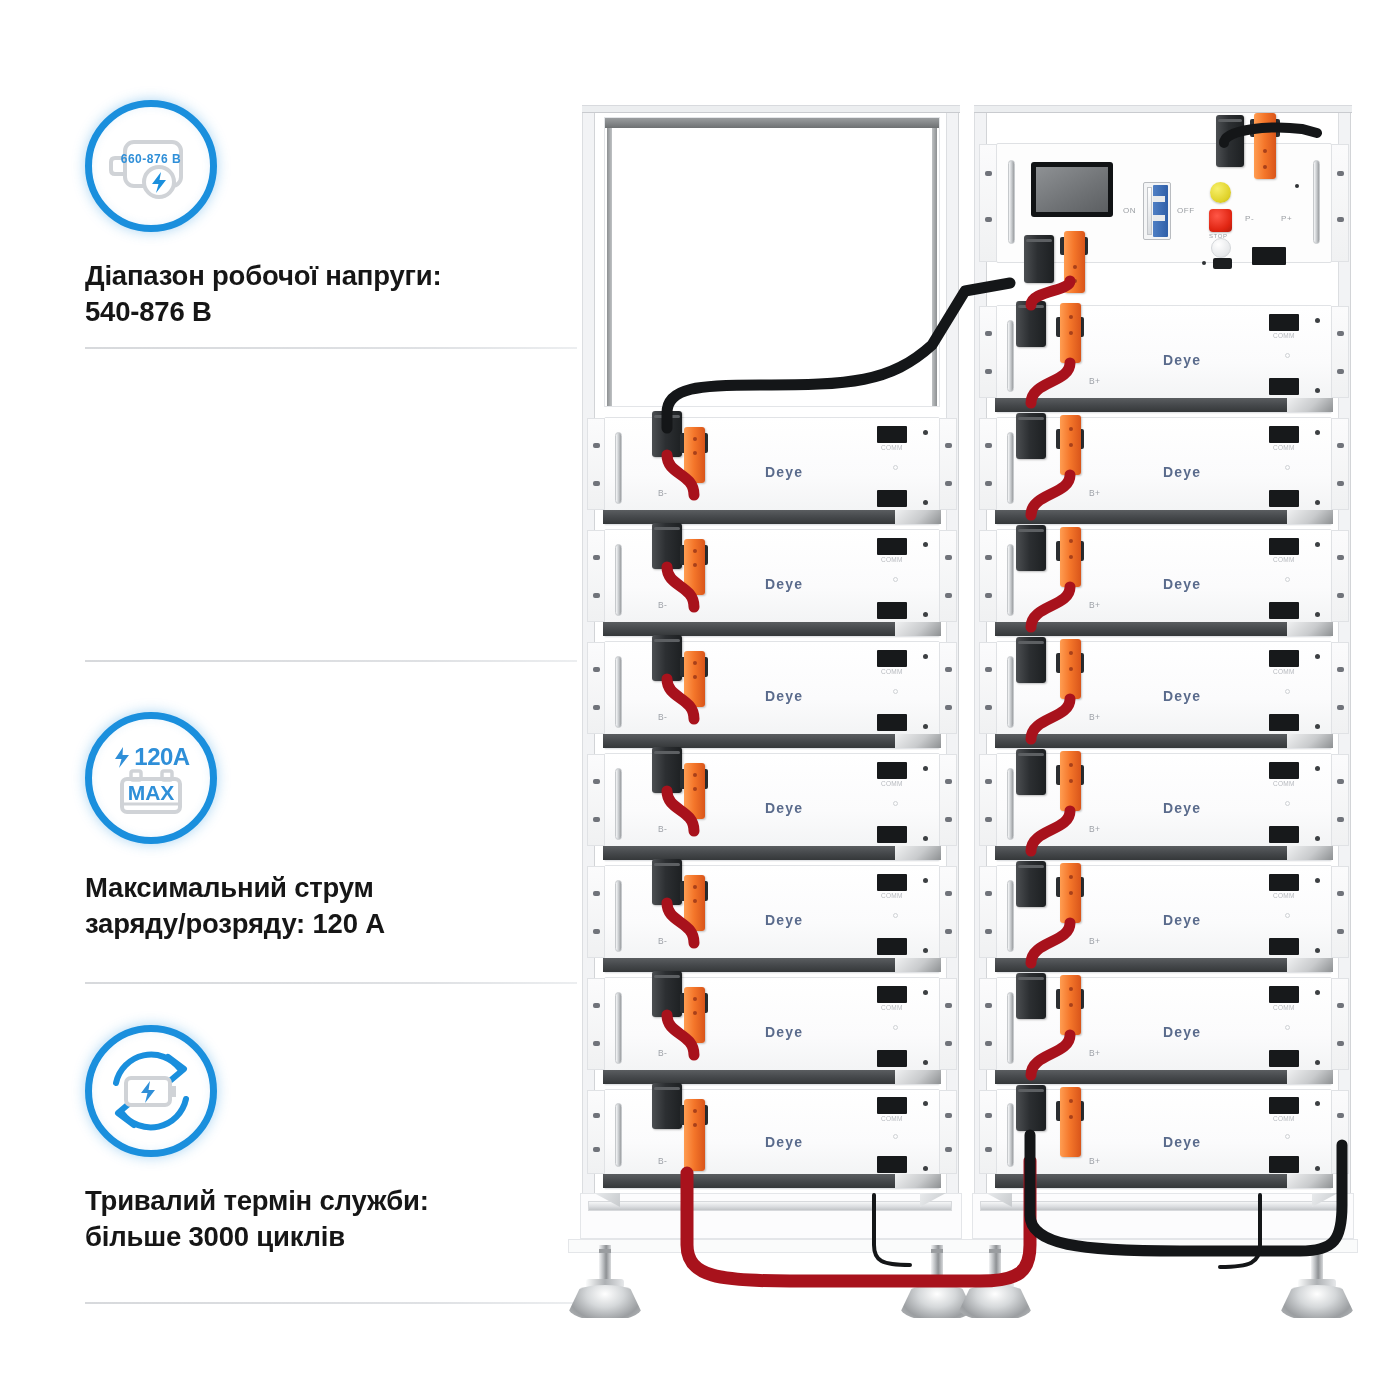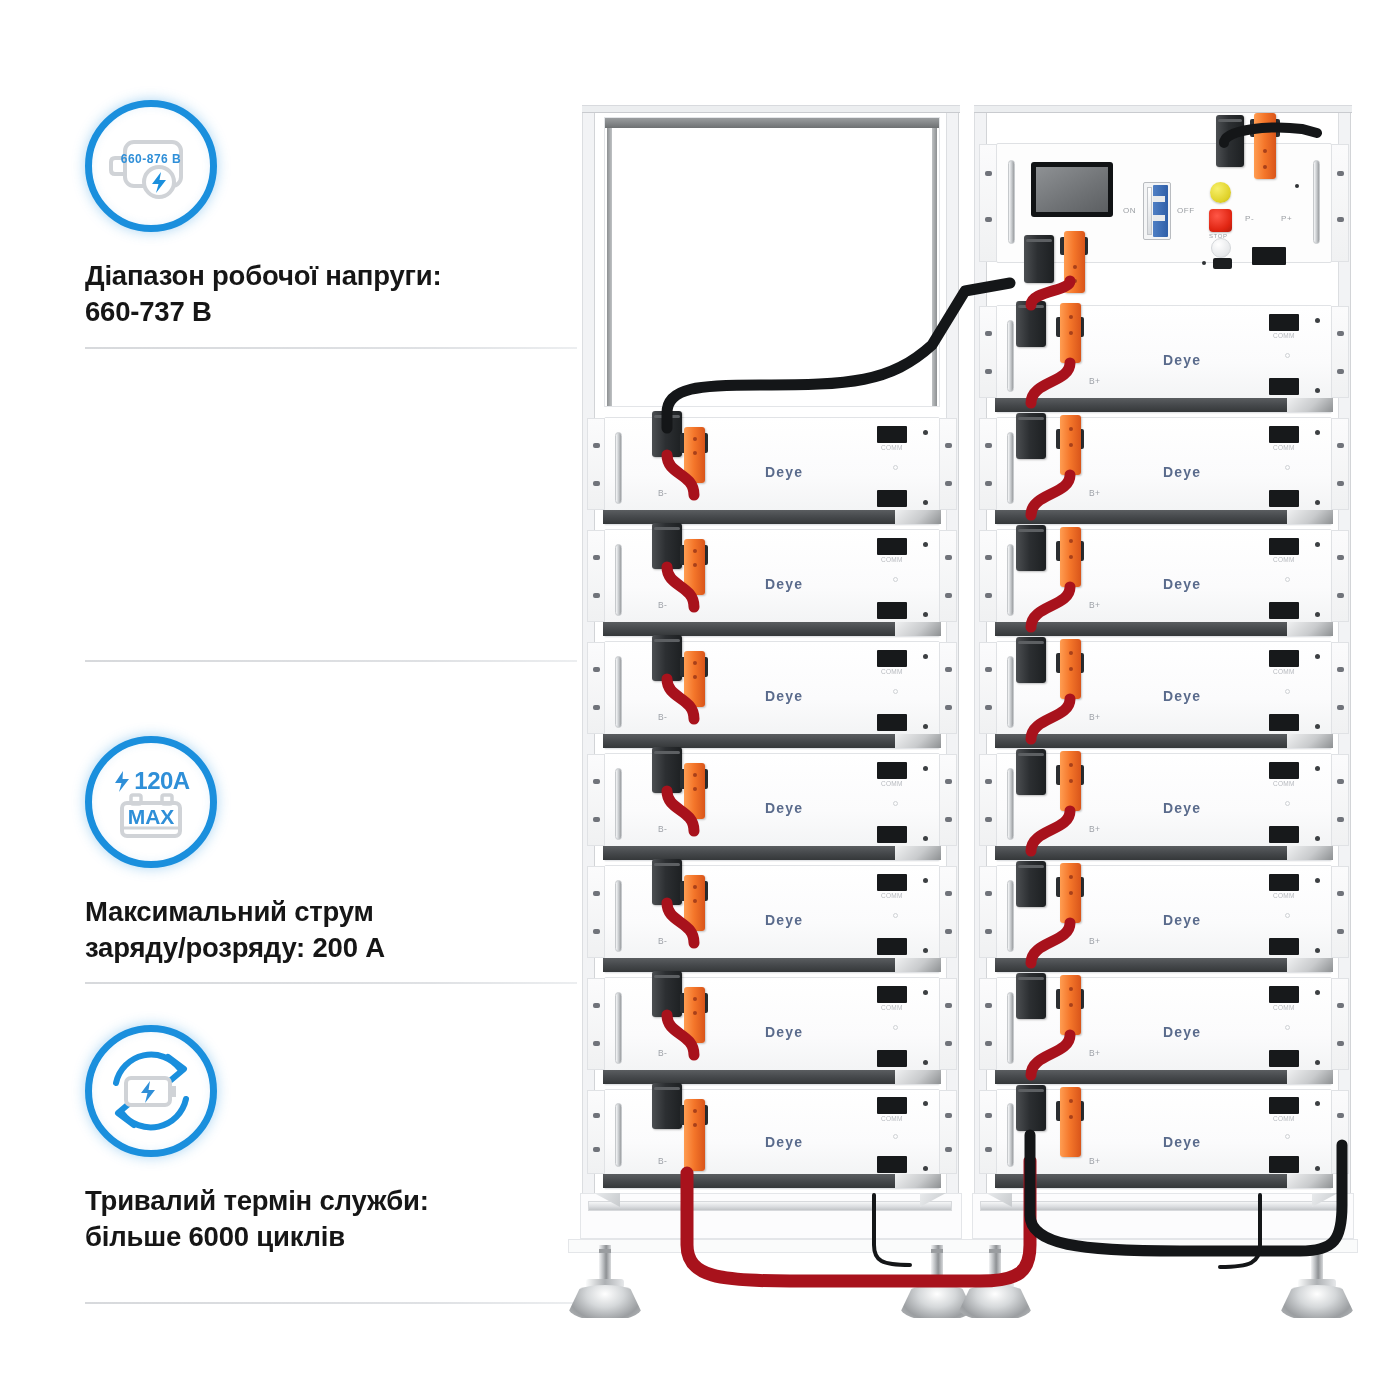--- a/index.html
+++ b/index.html
@@ -7,21 +7,21 @@
     width: 1400px; height: 1400px;
     background: #ffffff;
     font-family: "Liberation Sans", sans-serif;
     overflow: hidden;
   }
   .page { position: relative; width: 1400px; height: 1400px; background: #fff; }
 
   
   .features { position: absolute; left: 0; top: 0; width: 590px; height: 1400px; }
   .feature { position: absolute; left: 85px; width: 500px; }
-  .f1 { top: 100px; } .f2 { top: 405px; } .f3 { top: 736px; } .f4 { top: 1025px; }
+  .f1 { top: 100px; } .f2 { top: 405px; } .f3 { top: 712px; } .f4 { top: 1025px; }
 
   .divider {
     position: absolute; left: 85px; width: 492px; height: 2px;
     background: linear-gradient(to right, #d7d9dc 0%, #dfe1e4 70%, #eceef0 100%);
   }
   .d1 { top: 347px; } .d2 { top: 660px; } .d3 { top: 982px; } .d4 { top: 1302px; }
 
   .ring {
     position: relative; width: 132px; height: 132px; border-radius: 50%;
     border: 7px solid #1a8fdd;
@@ -247,57 +247,57 @@
       <div class="ring">
         <svg width="104" height="104" viewBox="0 0 104 104">
           <rect x="26" y="28" width="56" height="44" rx="9" fill="none" stroke="#d0d3d7" stroke-width="4"></rect>
           <path d="M26 44 L16 44 Q12 44 12 48 L12 56 Q12 60 16 60 L26 60" fill="none" stroke="#d0d3d7" stroke-width="4"></path>
           <circle cx="60" cy="68" r="15" fill="#ffffff" stroke="#d0d3d7" stroke-width="4"></circle>
           <path d="M62 58 L53 70 L59.5 70 L57 79 L67 66 L60.5 66 Z" fill="#1a8fdd"></path>
           <text x="52" y="49" text-anchor="middle" font-family="Liberation Sans, sans-serif" font-size="12" font-weight="700" fill="#2f8fd8" letter-spacing="0.5">660-876 В</text>
         </svg>
       </div>
       <div class="feat-title">Діапазон робочої напруги:
-660-737 В</div>
+540-876 В</div>
     </div>
     <div class="divider d1"></div>
 
     <div class="divider d2"></div>
 
     <div class="feature f3">
       <div class="ring">
         <svg width="104" height="104" viewBox="0 0 104 104">
           <path d="M24 21 L16 33 L22.5 33 L20 42 L30 29 L23.5 29 Z" fill="#2f8fd8"></path>
           <text x="63" y="39" text-anchor="middle" font-family="Liberation Sans, sans-serif" font-size="24" font-weight="700" fill="#2f8fd8" letter-spacing="-0.5">120A</text>
           <rect x="23" y="53" width="58" height="33" rx="5" fill="none" stroke="#d0d3d7" stroke-width="4"></rect>
           <rect x="32" y="45" width="10" height="9" rx="2" fill="none" stroke="#d0d3d7" stroke-width="3.5"></rect>
           <rect x="63" y="45" width="10" height="9" rx="2" fill="none" stroke="#d0d3d7" stroke-width="3.5"></rect>
           <line x1="23" y1="78" x2="81" y2="78" stroke="#d0d3d7" stroke-width="3"></line>
           <text x="52" y="74" text-anchor="middle" font-family="Liberation Sans, sans-serif" font-size="21" font-weight="700" fill="#2f8fd8" letter-spacing="0">MAX</text>
         </svg>
       </div>
       <div class="feat-title">Максимальний струм
-заряду/розряду: 200 А</div>
+заряду/розряду: 120 А</div>
     </div>
     <div class="divider d3"></div>
 
     <div class="feature f4">
       <div class="ring">
         <svg width="110" height="110" viewBox="0 0 110 110">
           <path d="M20 47 A36 36 0 0 1 84 33" fill="none" stroke="#1a8fdd" stroke-width="6" stroke-linecap="round"></path>
           <path d="M72 21 L88 33 L75 44" fill="none" stroke="#1a8fdd" stroke-width="6" stroke-linecap="round" stroke-linejoin="round"></path>
           <path d="M90 63 A36 36 0 0 1 26 77" fill="none" stroke="#1a8fdd" stroke-width="6" stroke-linecap="round"></path>
           <path d="M38 89 L22 77 L35 66" fill="none" stroke="#1a8fdd" stroke-width="6" stroke-linecap="round" stroke-linejoin="round"></path>
           <rect x="30" y="42" width="44" height="27" rx="5" fill="#ffffff" stroke="#d0d3d7" stroke-width="4"></rect>
           <path d="M74 50 L80 50 L80 61 L74 61 Z" fill="#d0d3d7"></path>
           <path d="M54 45 L45 57 L51.5 57 L49 67 L59 54 L52.5 54 Z" fill="#2f8fd8"></path>
         </svg>
       </div>
       <div class="feat-title">Тривалий термін служби:
-більше 6000 циклів</div>
+більше 3000 циклів</div>
     </div>
     <div class="divider d4"></div>
   </div>
 
   <div class="rack">
 
     <div class="col colL">
       <div class="frame-post" style="left:2px;  top:10px; height:1090px;"></div>
       <div class="frame-post" style="left:366px;top:10px; height:1090px;"></div>
       <div class="frame-top-bar" style="left:2px; top:10px; width:378px;"></div>

